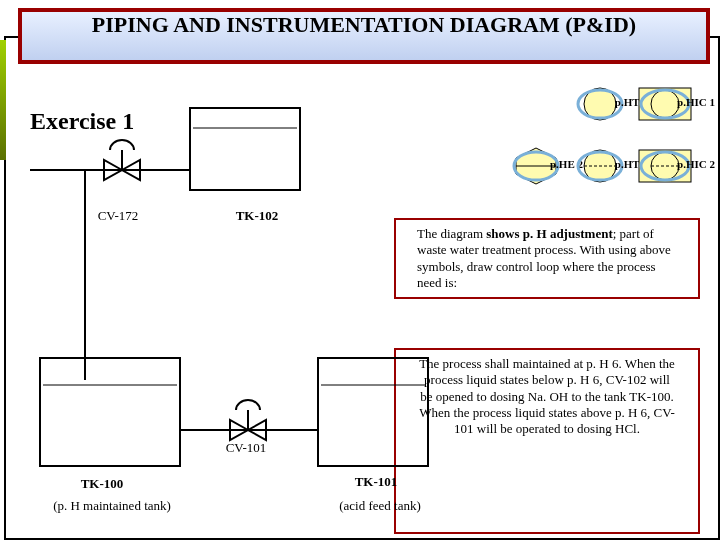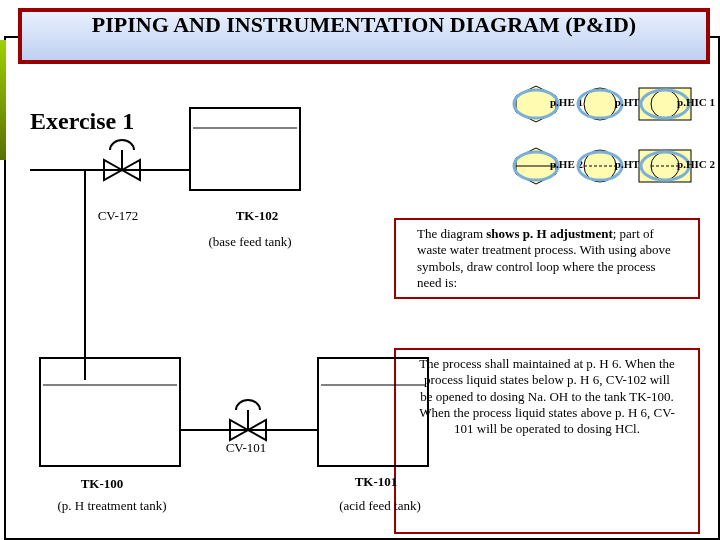--- a/index.html
+++ b/index.html
@@ -26,27 +26,20 @@
 <body>
 
 <div class="slide-border"></div>
 <div class="accent"></div>
 <div class="title-banner">
   <span>PIPING AND INSTRUMENTATION DIAGRAM (P&amp;ID)</span>
 </div>
 <div class="exercise">Exercise 1</div>
 
 <div class="sym-row r1">
-  <span class="sym">
-    <svg width="50" height="40">
-        <polygon points="25,2 45,12 45,28 25,38 5,28 5,12" fill="#fffbb0" stroke="#000"></polygon>
-        <ellipse cx="25" cy="20" rx="22" ry="14" fill="none" stroke="#7ab0d8" stroke-width="3"></ellipse>
-      </svg>
-    <span class="txt">p.HE 1</span>
-  </span>
   <span class="sym">
     <svg width="50" height="40">
         <circle cx="25" cy="20" r="16" fill="#fffbb0" stroke="#000"></circle>
         <ellipse cx="25" cy="20" rx="22" ry="14" fill="none" stroke="#7ab0d8" stroke-width="3"></ellipse>
       </svg>
     <span class="txt">p.HT 1</span>
   </span>
   <span class="sym">
     <svg width="56" height="40">
         <rect x="2" y="4" width="52" height="32" fill="#fffbb0" stroke="#000"></rect>
@@ -114,19 +107,18 @@
     <line x1="150" y1="330" x2="288" y2="330" stroke="#000" stroke-width="2"></line>
     <polygon points="218,330 236,320 236,340" fill="none" stroke="#000" stroke-width="2"></polygon>
     <polygon points="218,330 200,320 200,340" fill="none" stroke="#000" stroke-width="2"></polygon>
     <line x1="218" y1="330" x2="218" y2="310" stroke="#000" stroke-width="2"></line>
     <path d="M206 310 A12 10 0 0 1 230 310" fill="#fff" stroke="#000" stroke-width="2"></path>
 
     <line x1="178" y1="330" x2="178" y2="280" stroke="none"></line>
   </svg>
   <div class="lbl" style="left:48px;top:108px;width:80px">CV-172</div>
   <div class="lbl" style="left:192px;top:108px;width:70px"><b>TK-102</b></div>
-  <div class="lbl" style="left:160px;top:134px;width:120px">(base feed tank)</div>
   <div class="lbl" style="left:186px;top:340px;width:60px">CV-101</div>
   <div class="lbl" style="left:32px;top:376px;width:80px"><b>TK-100</b></div>
-  <div class="lbl" style="left:2px;top:398px;width:160px">(p. H treatment tank)</div>
+  <div class="lbl" style="left:2px;top:398px;width:160px">(p. H maintained tank)</div>
   <div class="lbl" style="left:306px;top:374px;width:80px"><b>TK-101</b></div>
   <div class="lbl" style="left:290px;top:398px;width:120px">(acid feed tank)</div>
 </div>
 
 </body></html>

